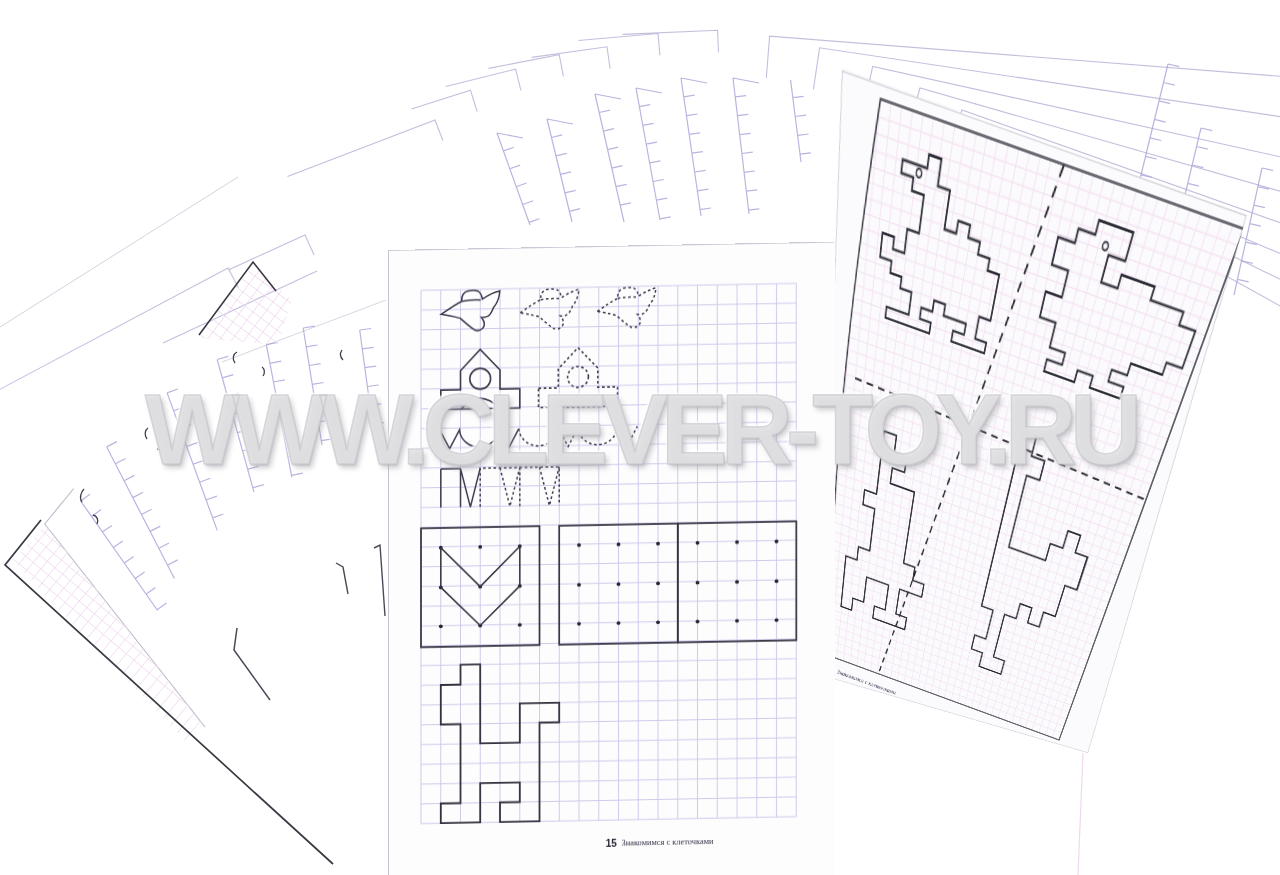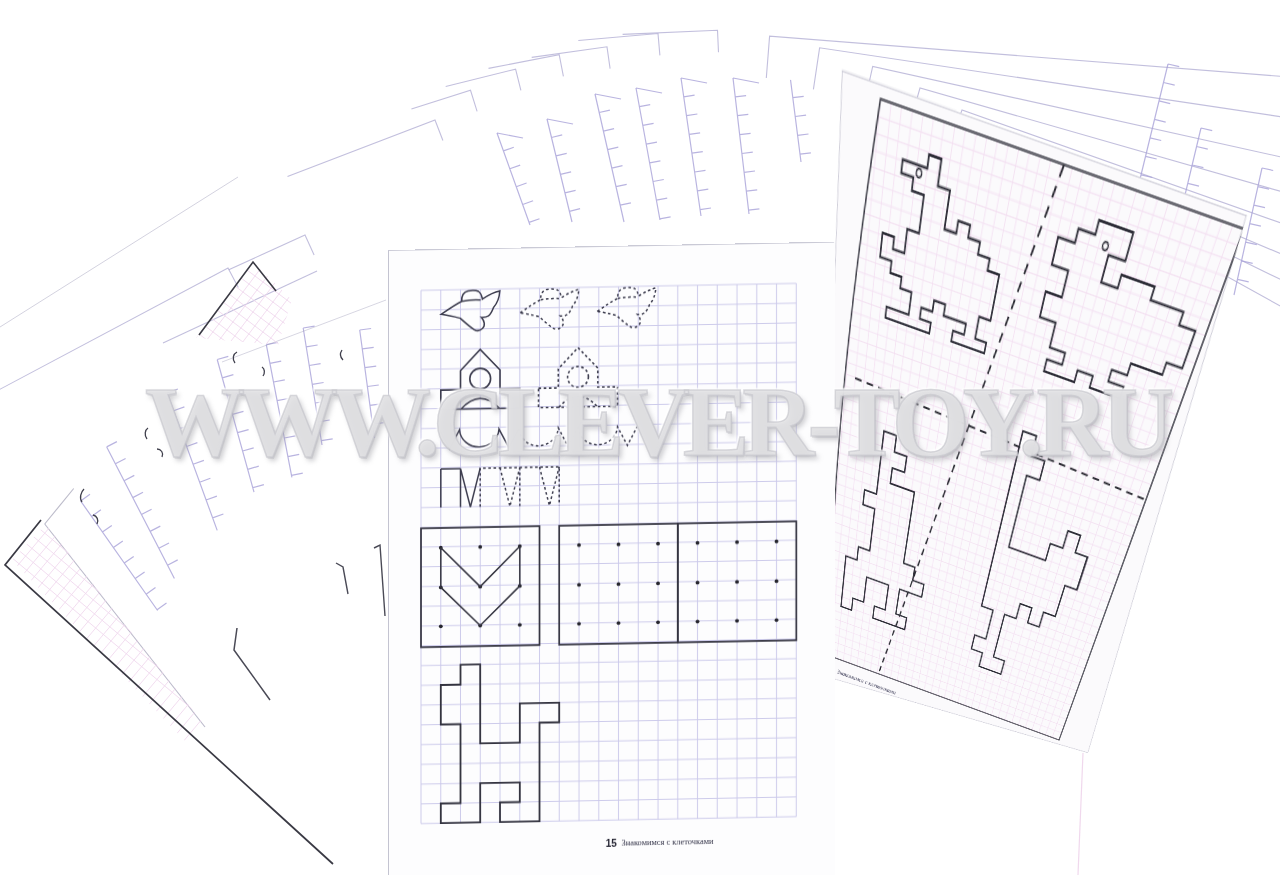--- a/index.html
+++ b/index.html
@@ -1,22 +1,22 @@
 <!DOCTYPE html>
 <html><head><meta charset="utf-8"><style>
 html,body{margin:0;padding:0;background:#fff;width:1280px;height:875px;overflow:hidden}
 #stage{position:absolute;left:0;top:0;width:1280px;height:875px;overflow:hidden;background:#fff}
 #rsheet{position:absolute;left:0;top:0;width:500px;height:650px;background:#fbfafc;
   transform-origin:0 0;transform:matrix3d(0.938194,0.338806,0.000000,-0.000015,0.790287,1.713752,0.000000,0.001063,0.000000,0.000000,1.000000,0.000000,839.061776,57.609832,0.000000,1.000000);
   clip-path:polygon(3.8px 6.8px,430.1px 6.9px,482.1px 576.6px,32.1px 608.5px)}
 #csheet{position:absolute;left:388px;top:250px;width:445px;height:672px;background:#fdfdfe;
   transform-origin:0 0;transform:matrix(1,-0.0187,0,1,0,0);
   border-left:1px solid rgba(140,140,165,0.5);border-top:1px solid rgba(140,140,165,0.45)}
-#wm{position:absolute;left:145px;top:364px;width:1060px;
-  font-family:Liberation Serif, serif;font-weight:bold;font-size:100px;
+#wm{position:absolute;left:145px;top:372px;width:1060px;
+  font-family:Liberation Sans, sans-serif;font-weight:bold;font-size:100px;
   letter-spacing:-7px;white-space:nowrap;color:rgba(225,225,228,0.88);-webkit-text-stroke:1.5px rgba(197,197,204,0.62);
   text-shadow:3px 4px 5px rgba(155,155,161,0.48),1px 2px 0 rgba(185,185,191,0.30),-2px -2px 2px rgba(255,255,255,0.9)}
 svg{display:block}
 </style></head>
 <body>
 <div id="stage">
 <svg id="bg" width="1280" height="875" viewBox="0 0 1280 875" style="position:absolute;left:0;top:0">
       <polygon points="622.6,34.4 717.5,30.3 719.1,66.3 624.2,70.4" fill="#fff"></polygon>
       <path d="M622.6 34.4L717.5 30.3L718.5 52.3" stroke="rgba(153,148,198,0.6)" stroke-width="1.1" fill="none"></path>
       <polygon points="578.3,40.5 658,33.5 661.1,69.4 581.4,76.3" fill="#fff"></polygon>

